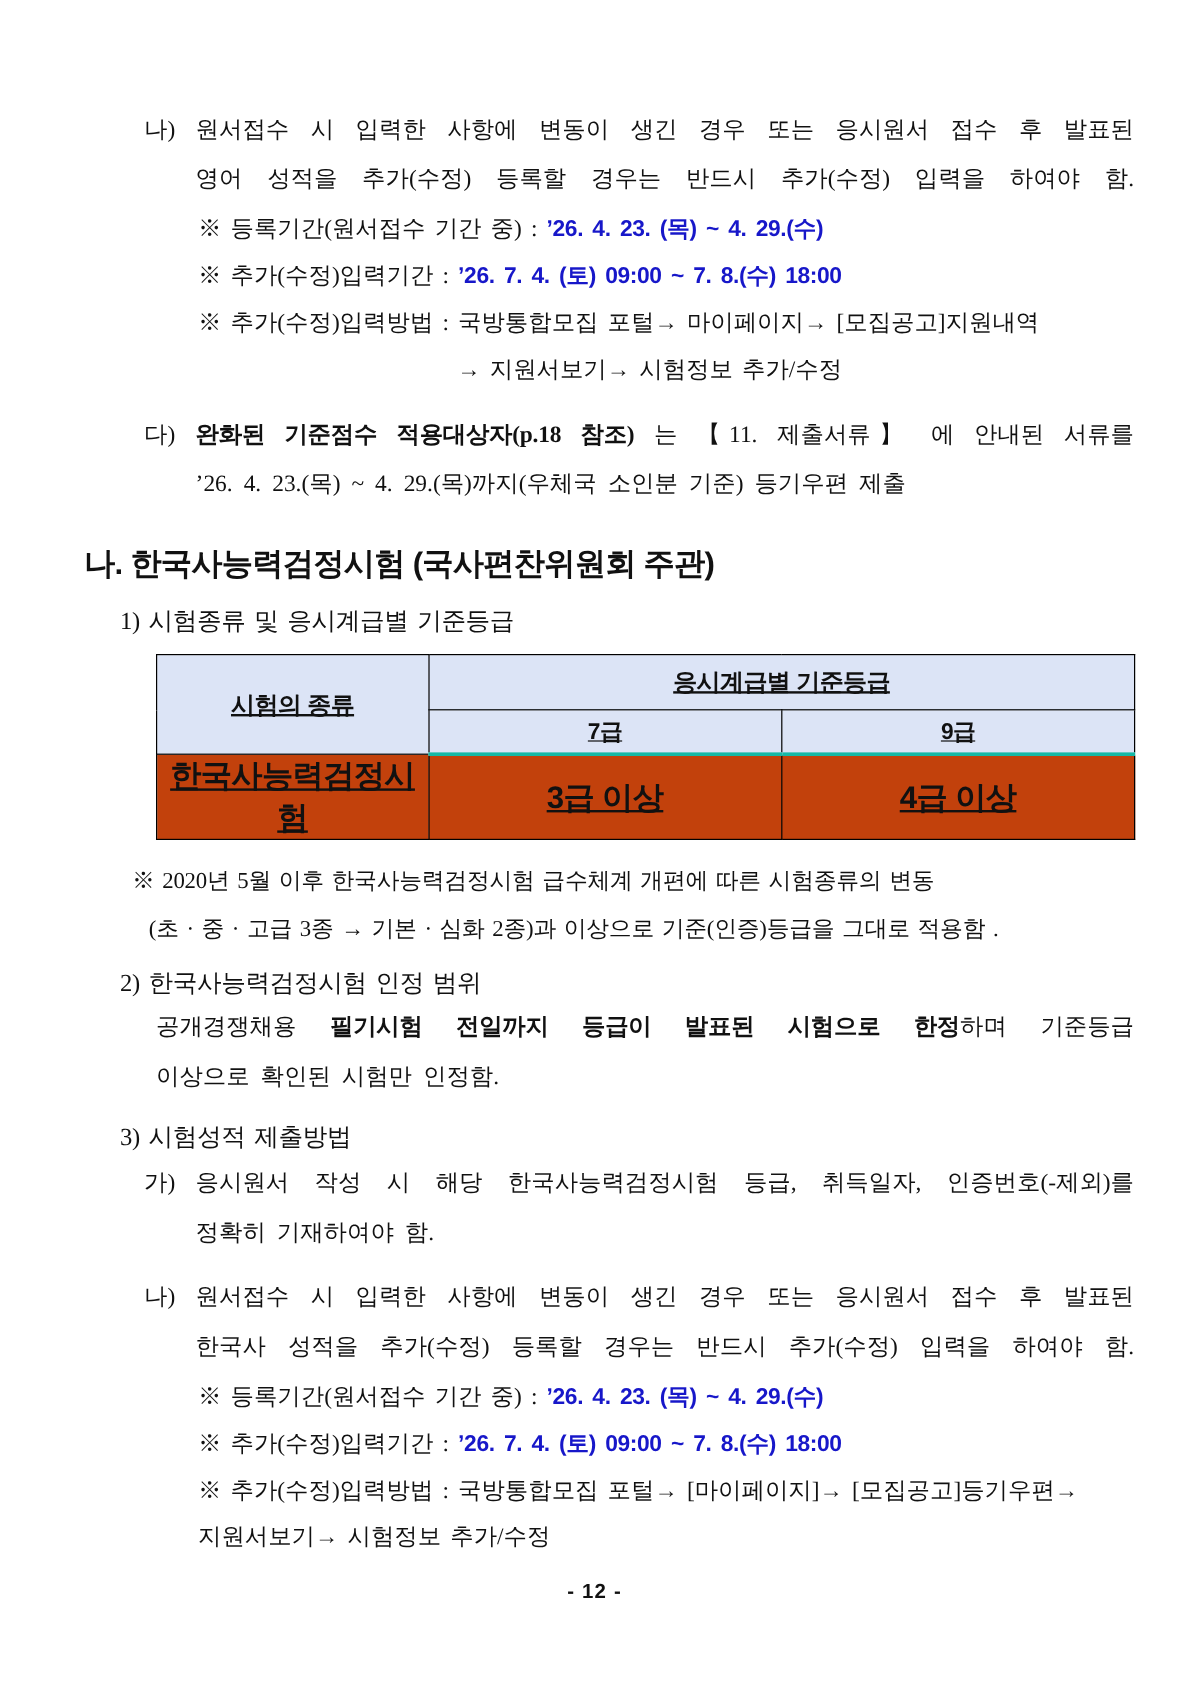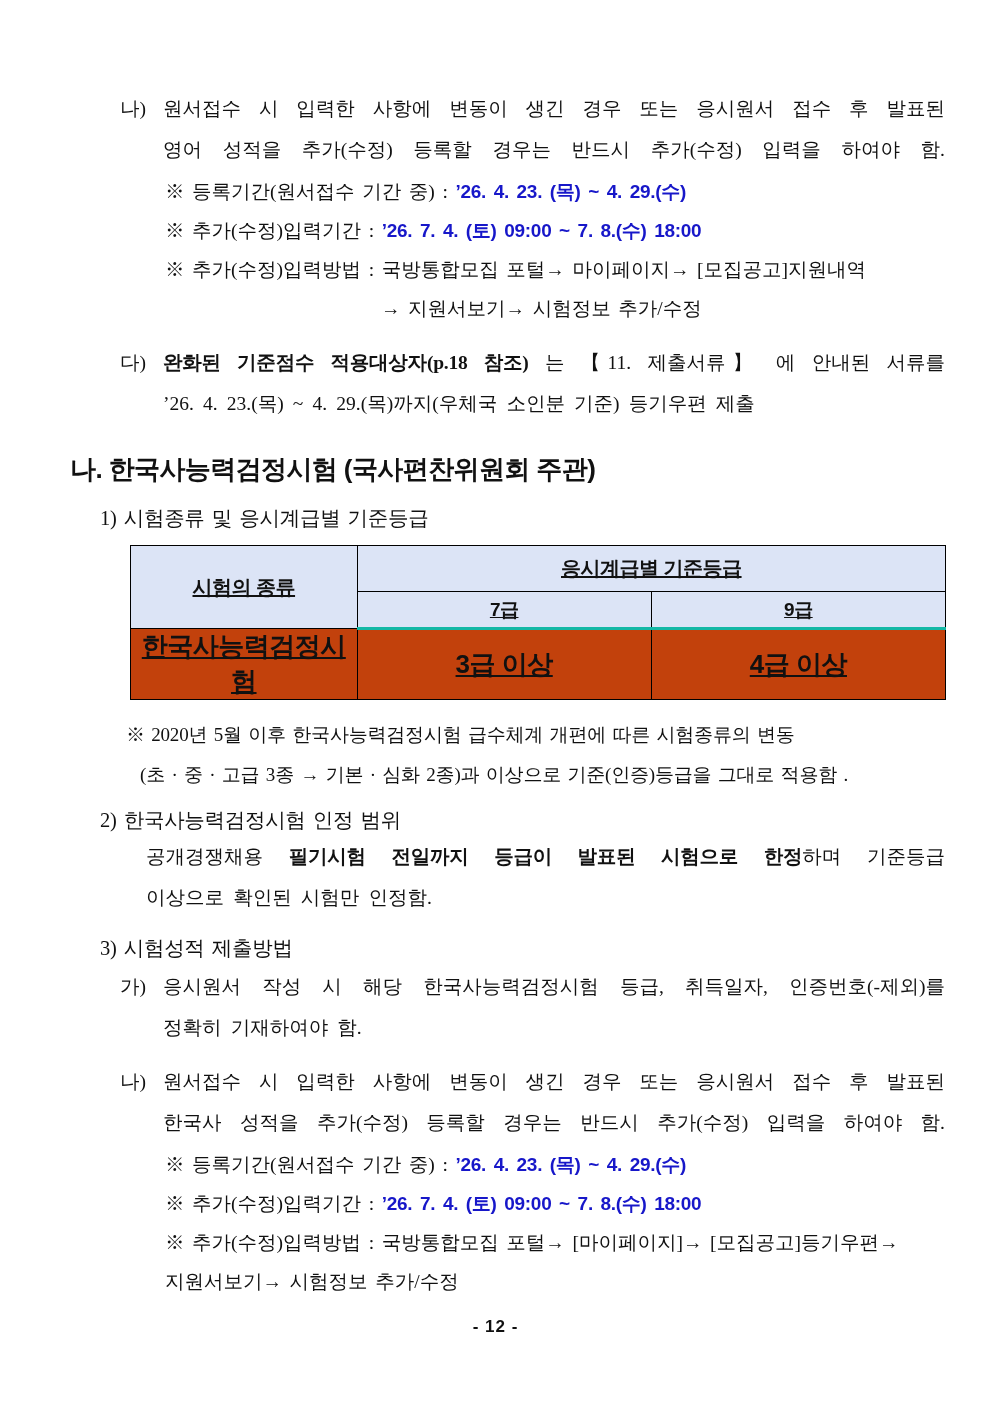--- a/index.html
+++ b/index.html
@@ -52,24 +52,24 @@
   table.tbl td{border:1.5px solid #000;text-align:center;vertical-align:middle;}
   td.hdr{background:var(--thdr);font-weight:bold;font-size:20px;letter-spacing:-0.5px;}
   td.group{height:46px;border-bottom:1px solid #000;}
   td.sub{height:37px;font-size:19px;}
   tr.hline td{border-bottom:3px solid #14b8a6;}
   td.bodycell{height:50px;font-weight:bold;font-size:26px;letter-spacing:-0.5px;background:#c2410c;}
   .col1{width:27.8%;}
   .col2{width:36.1%;}
   .col3{width:36.1%;}
 
-  .tbl-note{margin-top:15px;margin-left:56px;font-size:19px;line-height:40px;word-spacing:0.1em;letter-spacing:-0.2px;}
+  .tbl-note{margin-top:15px;margin-left:40px;font-size:19px;line-height:40px;word-spacing:0.1em;letter-spacing:-0.2px;}
   .tbl-note .n2{margin-left:14px;}
 
-  .para2{margin-left:76px;}
+  .para2{margin-left:60px;}
   .gap-sub2{margin-top:10px;}
   .gap-sub3{margin-top:15px;}
   .gap-ga{margin-top:2px;}
   .gap-na2{margin-top:13px;}
 
   .footer{
     position:absolute;left:0;bottom:64px;width:100%;text-align:center;
     font-family:"Liberation Sans","DejaVu Sans",sans-serif;
     font-weight:bold;font-size:17px;letter-spacing:1px;
   }

